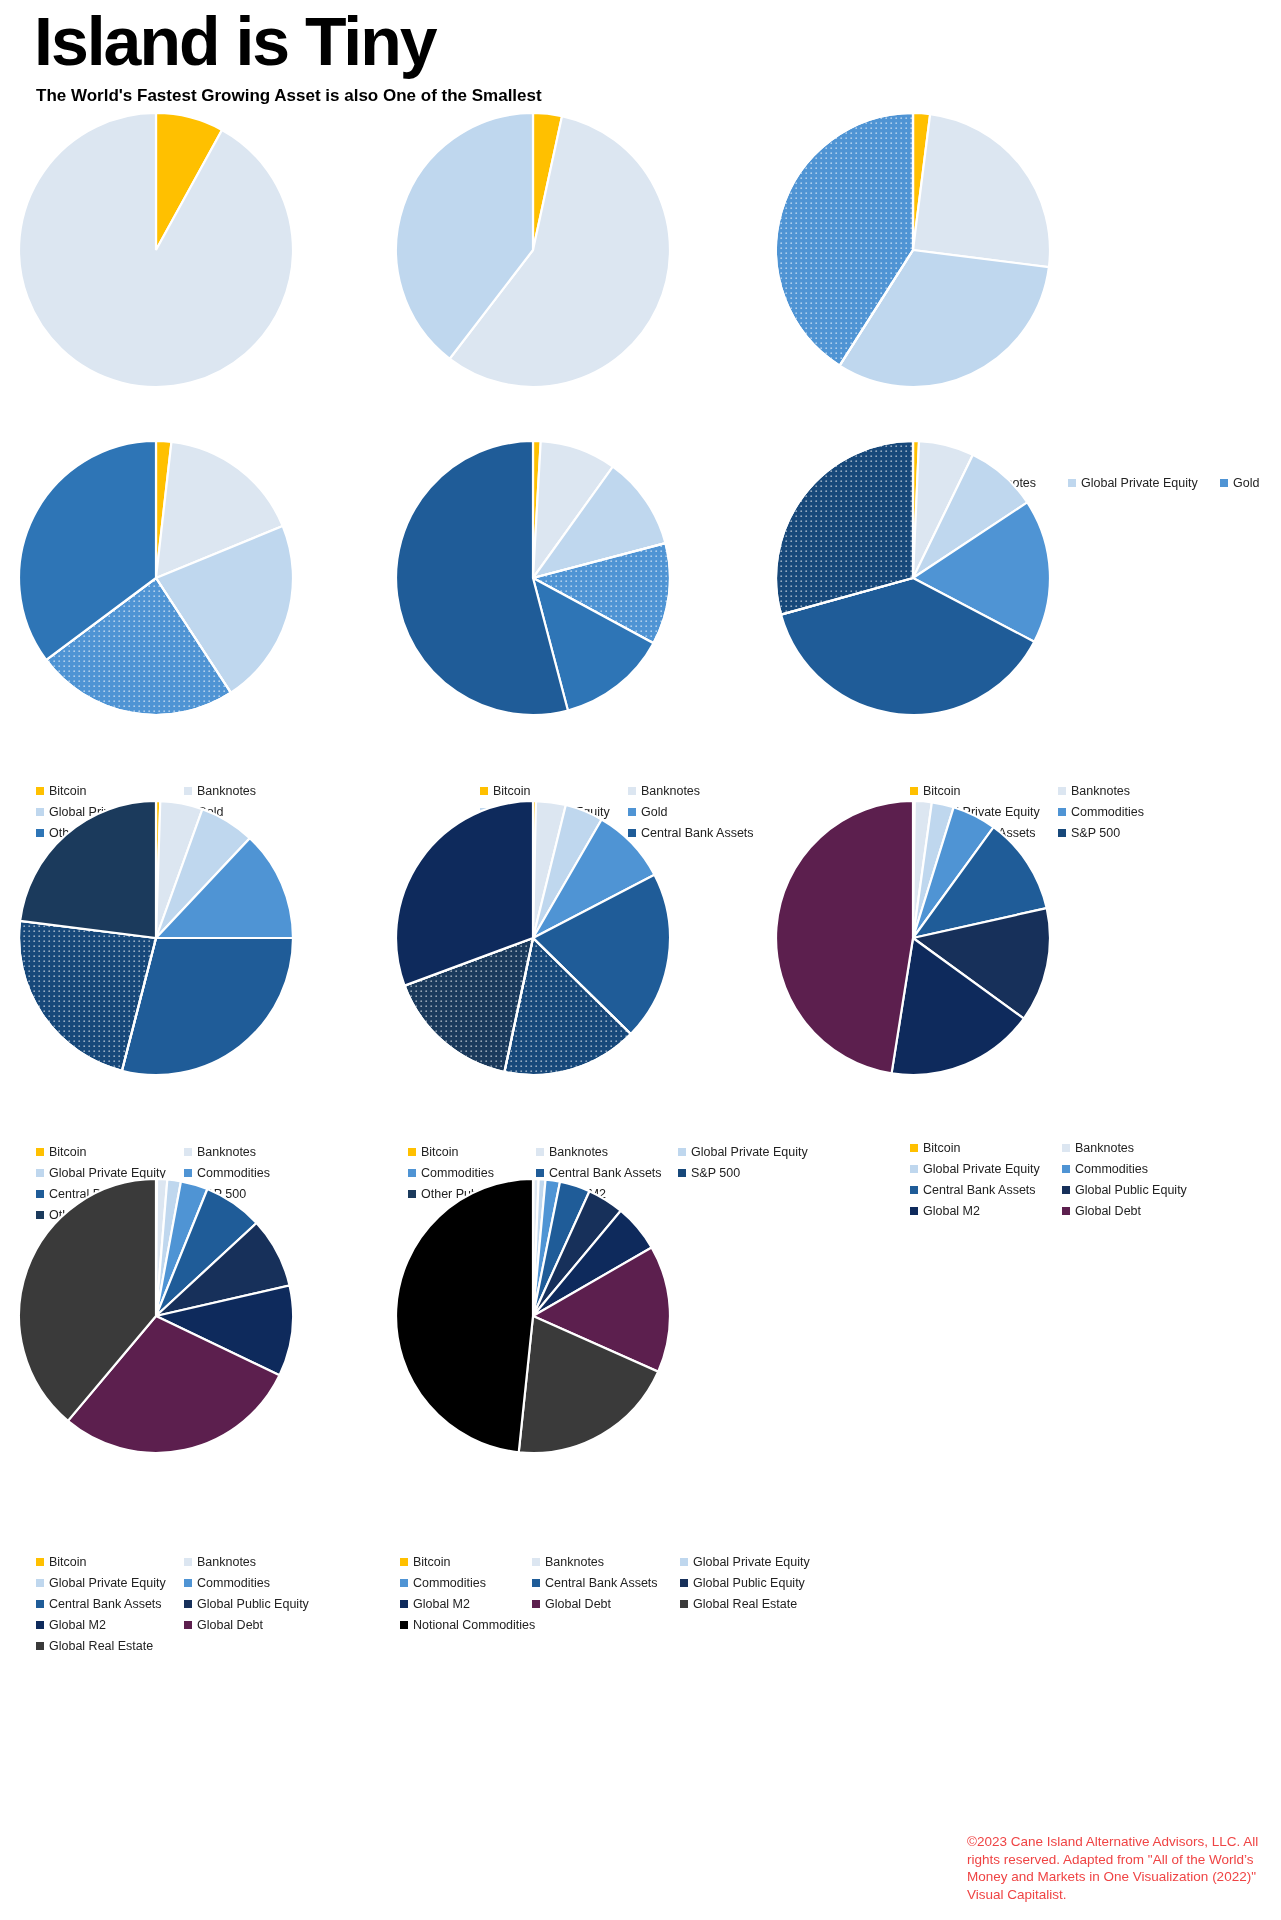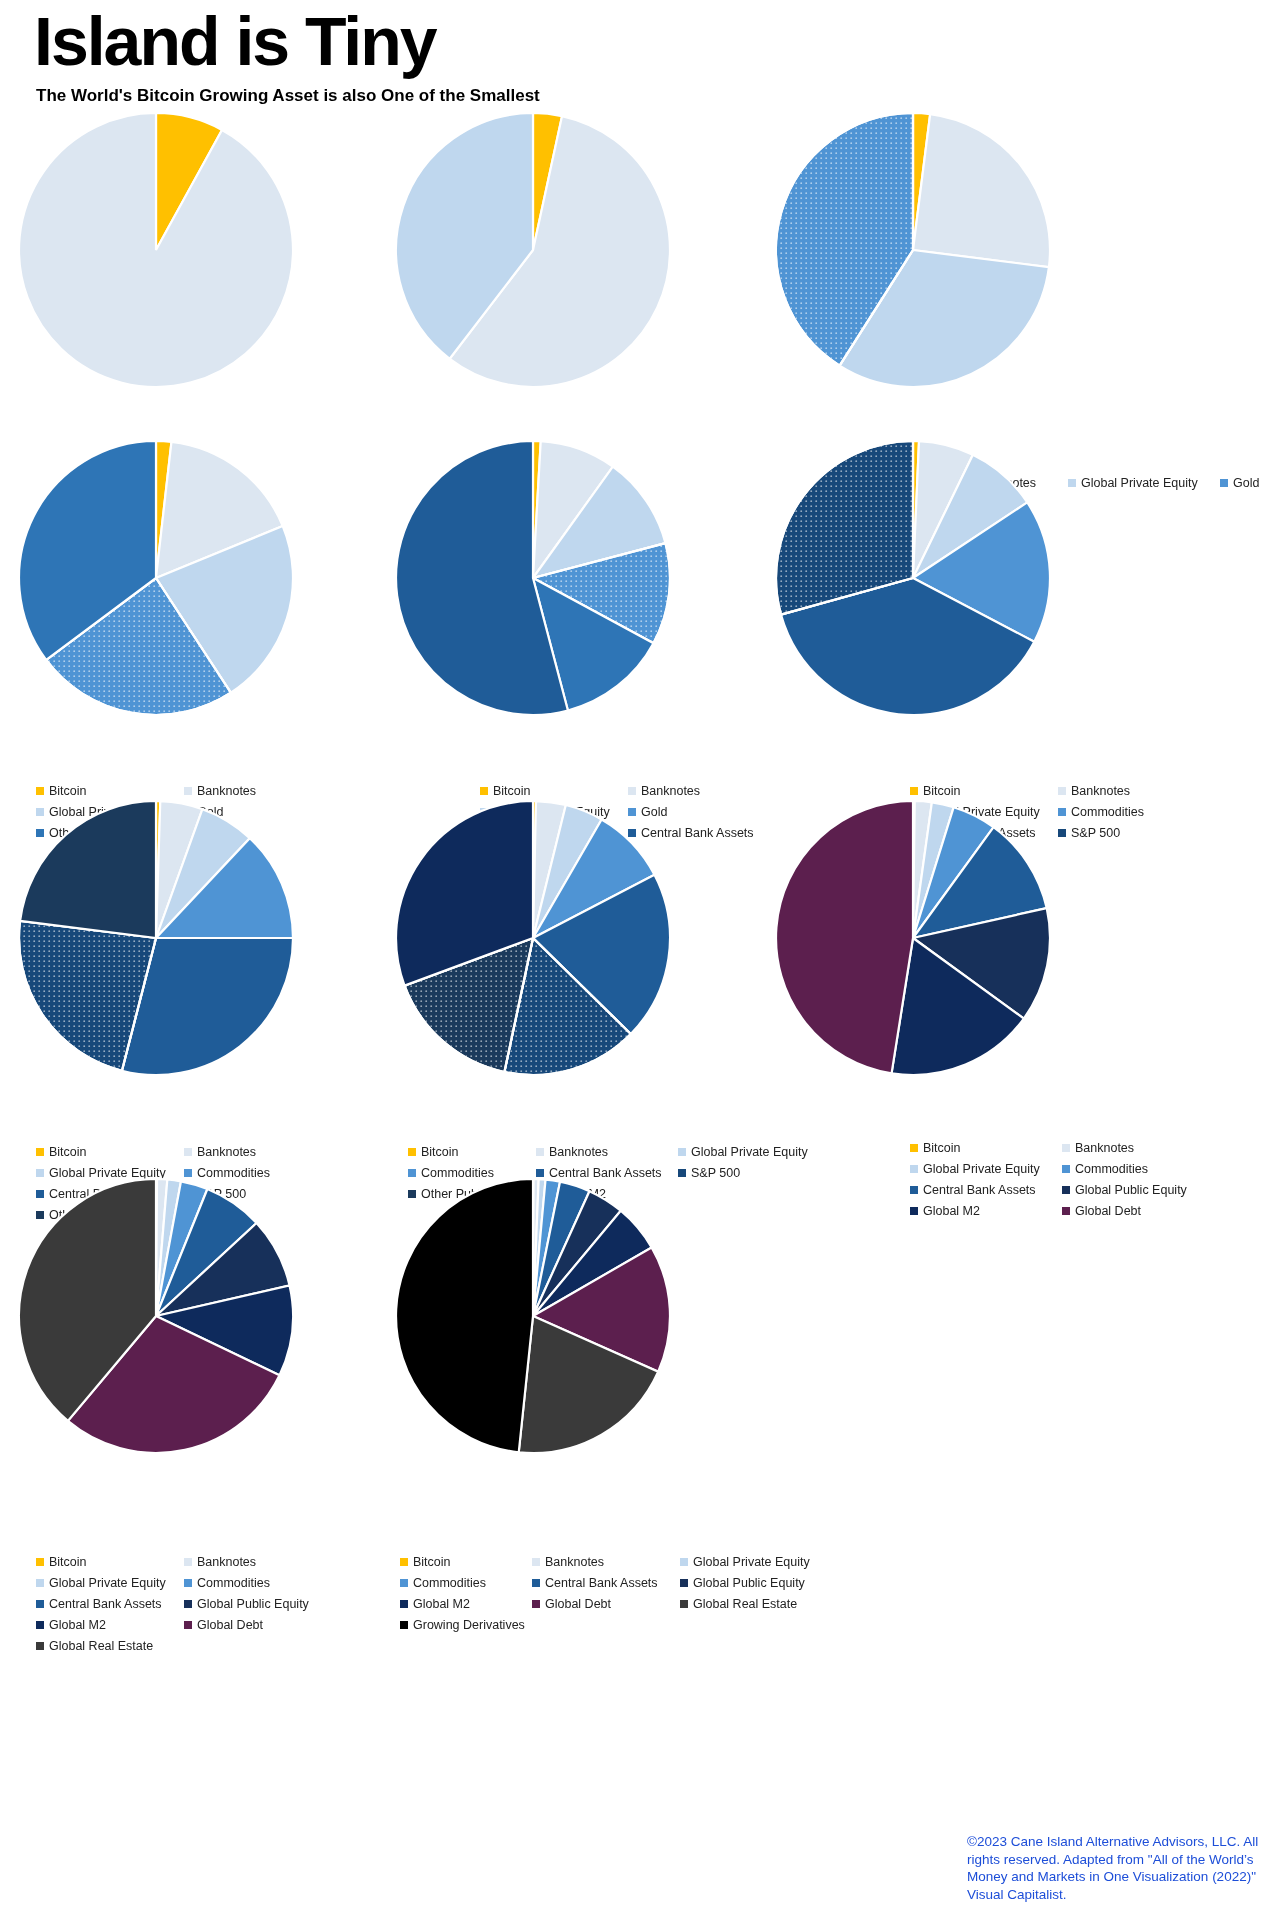--- a/index.html
+++ b/index.html
@@ -23,29 +23,29 @@
     font-size:12.5px;color:#222;line-height:18px;
   }
   .lg-item{display:flex;align-items:center;margin:0 0 3px 0;}
   .sw{
     width:8px;height:8px;display:inline-block;
     margin-right:5px;flex:0 0 auto;
   }
   .lg-label{white-space:nowrap;}
   #copyright{
     position:absolute;right:14px;top:1833px;width:300px;
-    font-size:13.5px;line-height:17.5px;color:#1d4ed8;
+    font-size:13.5px;line-height:17.5px;color:#ef4444;
     text-align:left;
   }
 </style>
 </head>
 <body>
 
 <div id="title">Island is Tiny</div>
-<div id="subtitle">The World's Bitcoin Growing Asset is also One of the Smallest</div>
+<div id="subtitle">The World's Fastest Growing Asset is also One of the Smallest</div>
 
 <div id="charts">
     <div class="cell" style="left: 18px; top: 112px;"><svg width="276" height="276" viewBox="0 0 276 276">
         <defs></defs>
         <path d="M 138 138 L 138 1 A 137 137 0 0 1 204.000253351935 17.945984833990693 Z" fill="#FFC000" stroke="#ffffff" stroke-width="2.2"></path>
         <path d="M 138 138 L 204.000253351935 17.945984833990693 A 137 137 0 1 1 137.99999999999997 1 Z" fill="#DCE6F1" stroke="#ffffff" stroke-width="2.2"></path>
       </svg></div>
     <div class="cell legend" style="left: 60px; top: 474px; width: 300px;">
       <div class="lg-item" style="width: 110px;">
         <span class="sw" style="background: rgb(255, 192, 0);"></span>
@@ -460,18 +460,18 @@
       <div class="lg-item" style="width: 148px;">
         <span class="sw" style="background: rgb(92, 31, 78);"></span>
         <span class="lg-label">Global Debt</span>
       </div>
       <div class="lg-item" style="width: 160px;">
         <span class="sw" style="background: rgb(58, 58, 58);"></span>
         <span class="lg-label">Global Real Estate</span>
       </div>
       <div class="lg-item" style="width: 132px;">
         <span class="sw" style="background: rgb(0, 0, 0);"></span>
-        <span class="lg-label">Growing Derivatives</span>
+        <span class="lg-label">Notional Commodities</span>
       </div>
     </div>
   </div>
 
 <div id="copyright">©2023 Cane Island Alternative Advisors, LLC. All rights reserved.  Adapted from  "All of the World’s Money and Markets in One Visualization (2022)" Visual Capitalist.</div>
 
 </body></html>

